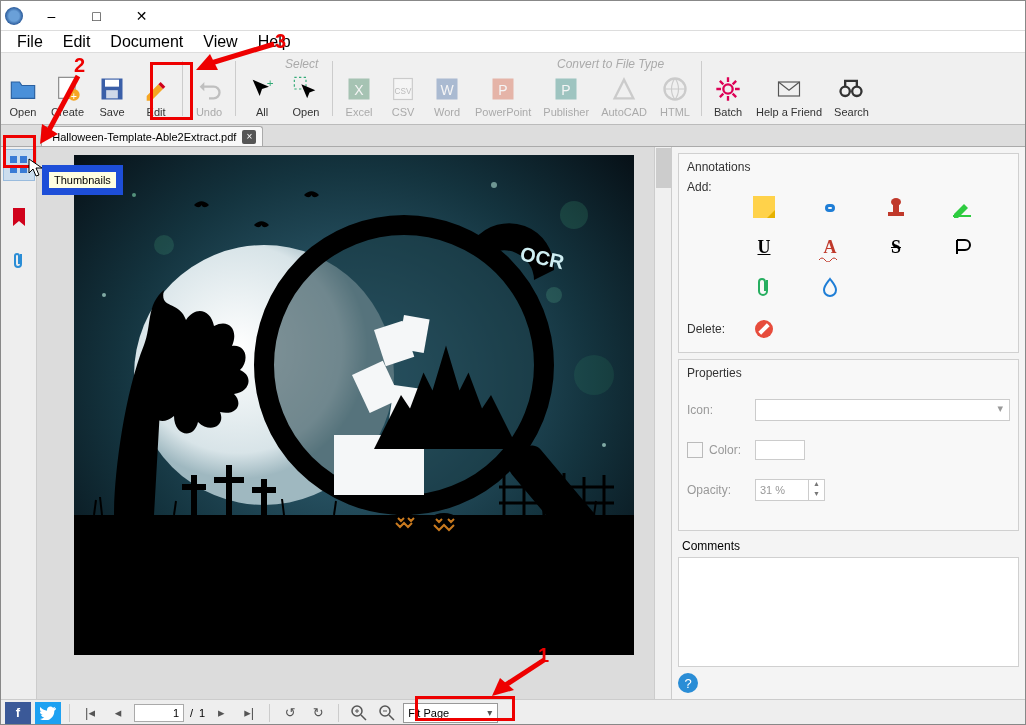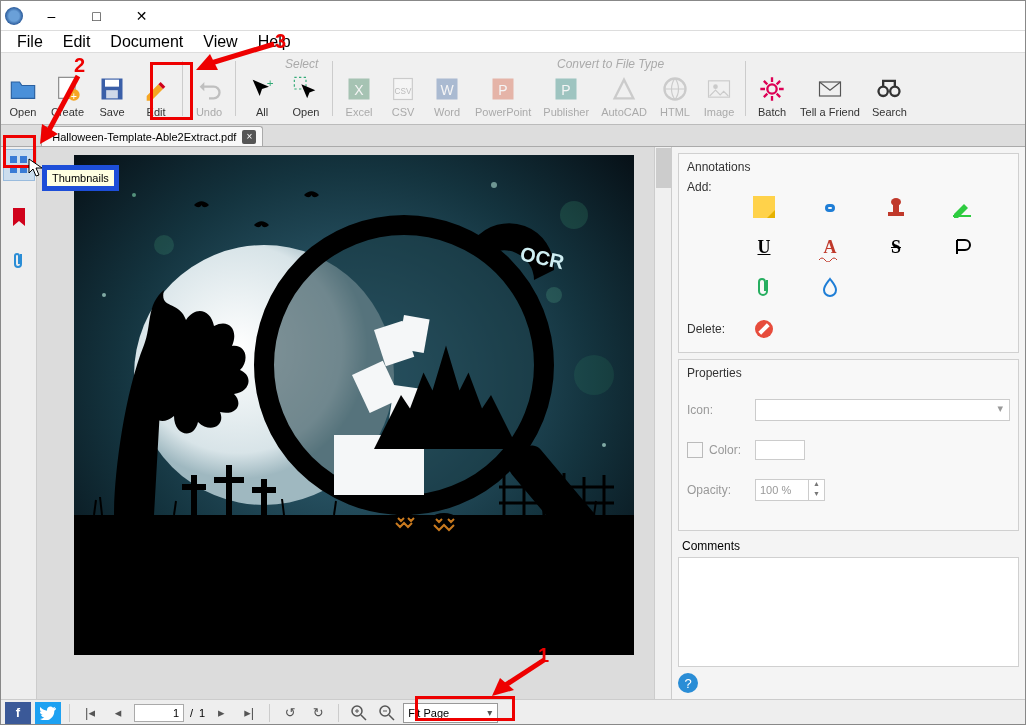--- a/index.html
+++ b/index.html
@@ -68,21 +68,21 @@
 
 .bottombar { height: 26px; background: #eee; border-top: 1px solid #ccc; display: flex; align-items: center; padding: 0 4px; gap: 4px; }
 .bb-icon { width: 24px; height: 22px; display: flex; align-items: center; justify-content: center; font-size: 13px; color: #555; }
 .bb-sep { width: 1px; height: 18px; background: #ccc; margin: 0 4px; }
 .page-input { width: 50px; height: 18px; border: 1px solid #aaa; text-align: right; padding-right: 4px; font-size: 11px; }
 .zoom-select { width: 95px; height: 20px; border: 1px solid #999; background: #fff; font-size: 11px; padding: 0 4px; display: flex; align-items: center; position: relative; }
 .zoom-select::after { content: "▾"; position: absolute; right: 5px; color: #555; font-size: 10px; }
 .social { width: 26px; height: 22px; color: #fff; font-weight: bold; font-size: 13px; display: flex; align-items: center; justify-content: center; }
 
 
-.tooltip { position: absolute; background: #ffffe1; border: 5px solid #1d4ed8; font-size: 11px; padding: 2px 5px; z-index: 300; }
+.tooltip { position: absolute; background: #ffffe1; border: 7px solid #1d4ed8; font-size: 11px; padding: 2px 5px; z-index: 300; }
 
 
 svg { display: block; }
 </style>
 </head>
 <body>
 
 <div class="titlebar">
   <div class="app-icon"></div>
   <div class="winbtn">–</div>
@@ -217,42 +217,34 @@
       </svg>
     <span class="tlabel">AutoCAD</span>
   </div>
   <div class="tool disabled">
     <svg class="ticon" viewBox="0 0 24 24">
         <circle cx="12" cy="12" r="9" fill="none" stroke="#888" stroke-width="2"></circle>
         <path d="M3 12h18M12 3c4 5 4 13 0 18M12 3c-4 5-4 13 0 18" fill="none" stroke="#888"></path>
       </svg>
     <span class="tlabel">HTML</span>
   </div>
-  <div class="tool disabled">
-    <svg class="ticon" viewBox="0 0 24 24">
-        <rect x="3" y="5" width="18" height="14" fill="none" stroke="#888"></rect>
-        <circle cx="9" cy="10" r="2" fill="#888"></circle>
-        <path d="M4 18l5-5 4 4 3-3 4 4" fill="none" stroke="#888"></path>
-      </svg>
-    <span class="tlabel">Image</span>
-  </div>
   <div class="tb-sep"></div>
   <div class="tool">
     <svg class="ticon" viewBox="0 0 24 24">
         <circle cx="12" cy="12" r="4" fill="none" stroke="#d05" stroke-width="2"></circle>
         <path d="M12 2v4M12 18v4M2 12h4M18 12h4M5 5l3 3M16 16l3 3M19 5l-3 3M8 16l-3 3" stroke="#d05" stroke-width="2"></path>
       </svg>
     <span class="tlabel">Batch</span>
   </div>
   <div class="tool">
     <svg class="ticon" viewBox="0 0 24 24">
         <rect x="3" y="6" width="18" height="12" fill="none" stroke="#555"></rect>
         <path d="M3 6l9 7 9-7" fill="none" stroke="#555"></path>
       </svg>
-    <span class="tlabel">Tell a Friend</span>
+    <span class="tlabel">Help a Friend</span>
   </div>
   <div class="tool">
     <svg class="ticon" viewBox="0 0 24 24">
         <circle cx="7" cy="14" r="4" fill="none" stroke="#333" stroke-width="2"></circle>
         <circle cx="17" cy="14" r="4" fill="none" stroke="#333" stroke-width="2"></circle>
         <path d="M7 10V5h10v5" fill="none" stroke="#333" stroke-width="2"></path>
       </svg>
     <span class="tlabel">Search</span>
   </div>
 </div>
@@ -466,21 +458,21 @@
         <div class="prop-field select"></div>
       </div>
       <div class="prop-row">
         <div style="width:16px;height:16px;border:1px solid #bbb;margin-right:6px;"></div>
         <div class="prop-label" style="width:46px;">Color:</div>
         <div style="width:50px;height:20px;border:1px solid #ccc;background:#fff;"></div>
       </div>
       <div class="prop-row">
         <div class="prop-label">Opacity:</div>
         <div class="opacity-spin">
-          <span>100 %</span>
+          <span>31 %</span>
           <div class="spinbtns">
               <div>▲</div>
               <div>▼</div>
             </div>
         </div>
       </div>
     </div>
 
     <div class="grouptitle" style="margin:2px 0 2px 4px;">Comments</div>
     <div class="comments-box"></div>

